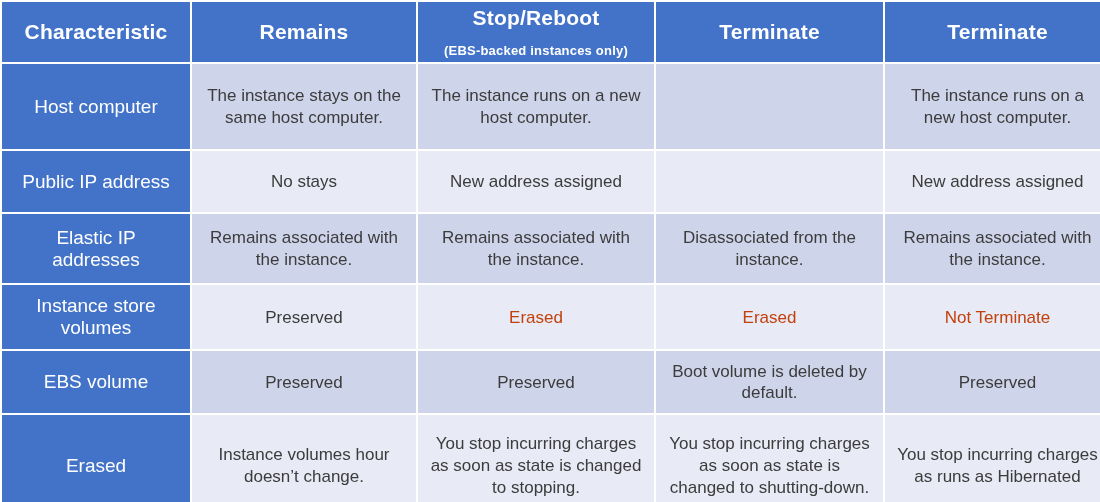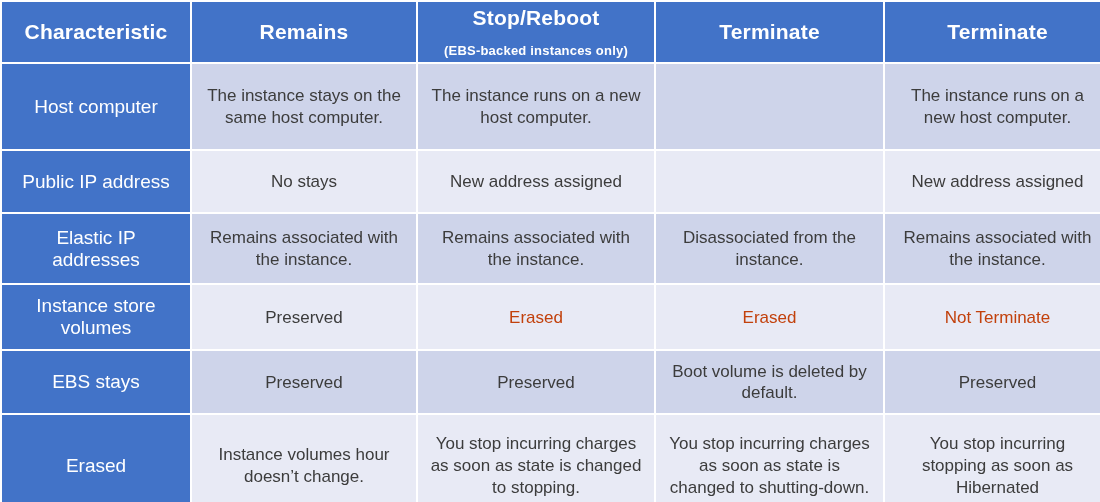--- a/index.html
+++ b/index.html
@@ -180,21 +180,21 @@
       <td class="data-cell band-light warn">
         <span>Erased</span>
       </td>
       <td class="data-cell band-light warn">
         <span>Not Terminate</span>
       </td>
     </tr>
 
     <tr class="r5">
       <th class="rowhdr-cell">
-        <span>EBS stays</span>
+        <span>EBS volume</span>
       </th>
       <td class="data-cell band-dark">
         <span>Preserved</span>
       </td>
       <td class="data-cell band-dark">
         <span>Preserved</span>
       </td>
       <td class="data-cell band-dark">
         <span>Boot volume is deleted by default.</span>
       </td>
@@ -210,18 +210,18 @@
       <td class="data-cell band-light">
         <span>Instance volumes hour doesn’t change.</span>
       </td>
       <td class="data-cell band-light">
         <span>You stop incurring charges as soon as state is changed to stopping.</span>
       </td>
       <td class="data-cell band-light">
         <span>You stop incurring charges as soon as state is changed to shutting-down.</span>
       </td>
       <td class="data-cell band-light">
-        <span>You stop incurring stopping as soon as Hibernated</span>
+        <span>You stop incurring charges as runs as Hibernated</span>
       </td>
     </tr>
 
   </tbody>
 </table>
 
 </body></html>

